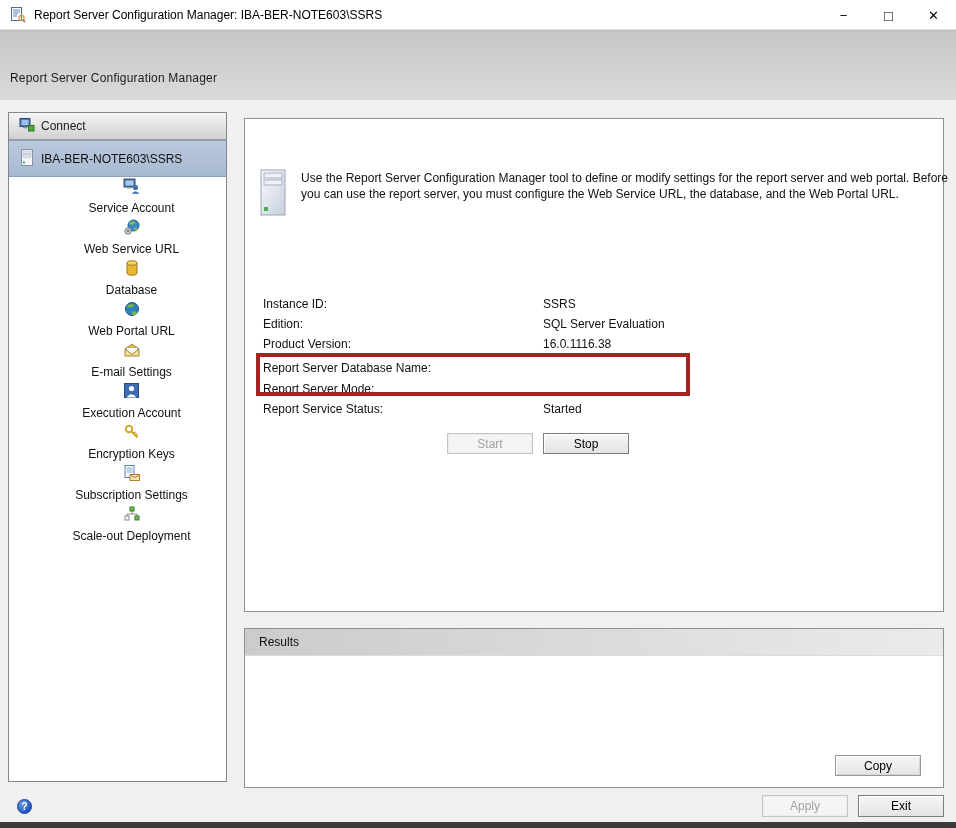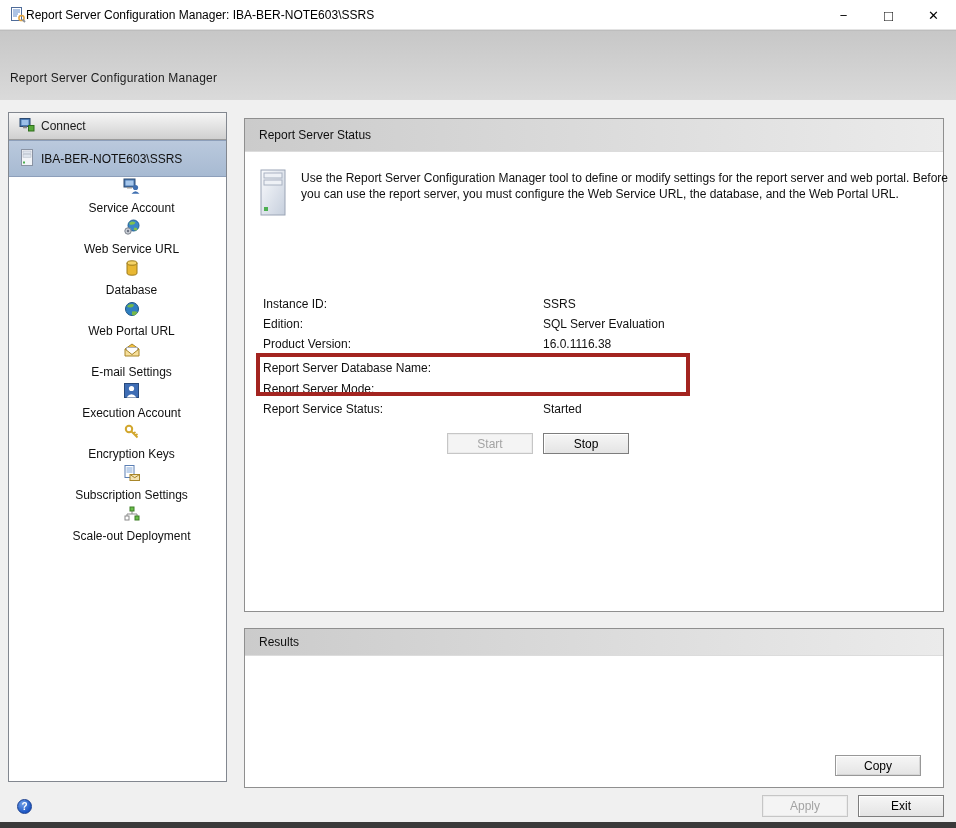--- a/index.html
+++ b/index.html
@@ -9,21 +9,21 @@
     background:#f0f0f0; color:#000;
     font-family:"Liberation Sans", sans-serif; font-size:12px;
   }
   
   .titlebar {
     position:absolute; left:0; top:0; width:956px; height:30px;
     background:#ffffff; display:flex; align-items:center;
     border-bottom:1px solid #e3e3e3;
   }
   .titlebar .app-icon { margin-left:10px; width:16px; height:16px; flex:0 0 16px; }
-  .titlebar .title-text { font-size:12px; color:#000; }
+  .titlebar .title-text { margin-left:8px; font-size:12px; color:#000; }
   .win-controls { position:absolute; right:0; top:0; height:30px; display:flex; }
   .win-btn {
     width:45px; height:30px; display:flex; align-items:center; justify-content:center;
     font-size:13px; color:#000; background:transparent; border:none; padding:0;
     font-family:"Liberation Sans",sans-serif;
   }
   .win-btn.maxi { font-size:15px; }
   
   .header-band {
     position:absolute; left:0; top:30px; width:956px; height:70px;
@@ -266,23 +266,20 @@
         <rect x="6" y="1" width="4" height="4" fill="#6abf4b" stroke="#3c7d27"></rect>
         <rect x="1" y="10" width="4" height="4" fill="#ffffff" stroke="#8a8a8a"></rect>
         <rect x="11" y="10" width="4" height="4" fill="#6abf4b" stroke="#3c7d27"></rect>
       </svg>
     </span>
     <span>Scale-out Deployment</span>
   </div>
 </div>
 
 <div class="main-panel">
-  <div class="panel-header">
-    <span>Report Server Status</span>
-  </div>
 
   <span class="desc-icon">
     <svg width="26" height="47" viewBox="0 0 26 47">
       <defs>
         <linearGradient id="towerGrad" x1="0" y1="0" x2="1" y2="1">
           <stop offset="0" stop-color="#fafbfd"></stop>
             <stop offset="1" stop-color="#c6cfdd"></stop>
         </linearGradient>
       </defs>
       <rect x="1" y="1" width="24" height="45" fill="url(#towerGrad)" stroke="#9aa4b5"></rect>

